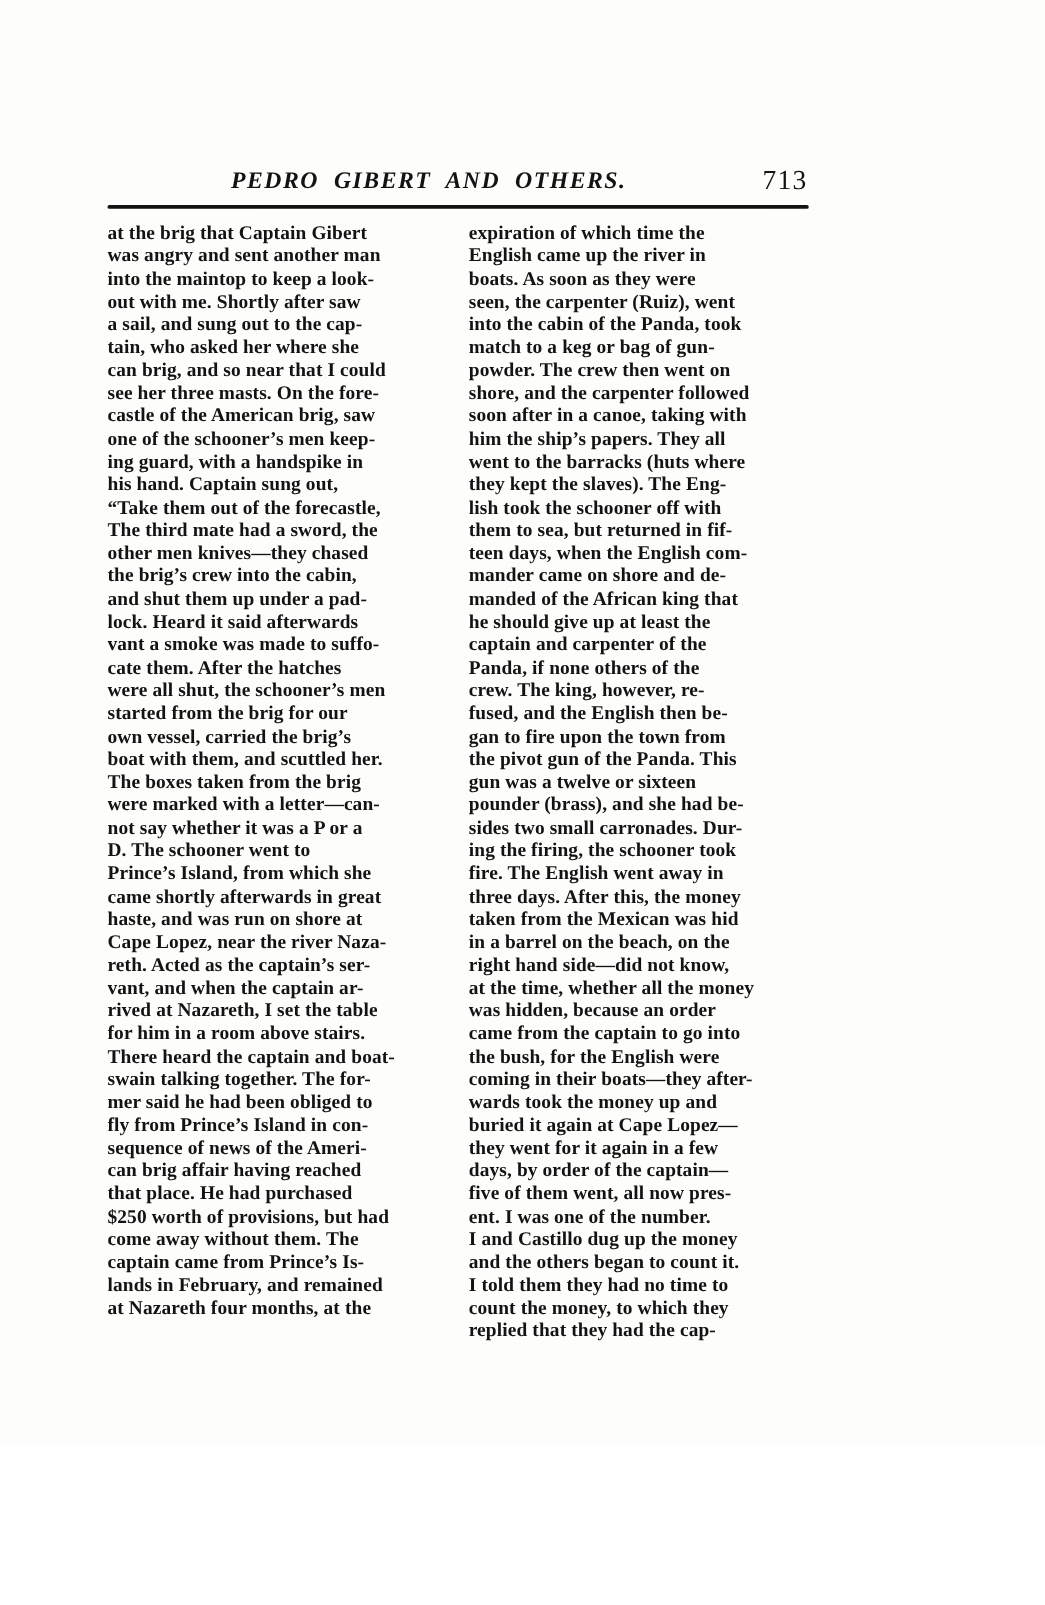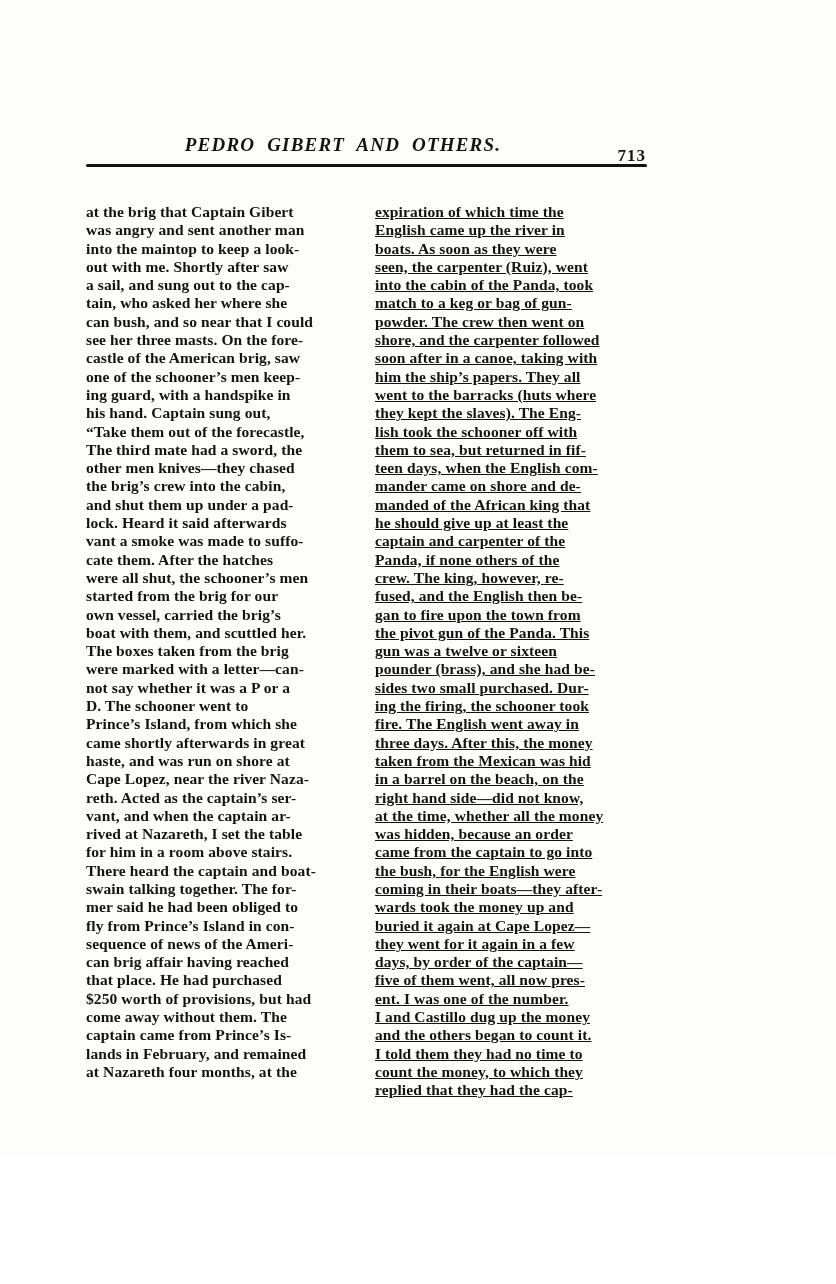--- a/index.html
+++ b/index.html
@@ -28,45 +28,45 @@
     font-style: italic;
     font-weight: 700;
     font-size: 19px;
     line-height: 24px;
     letter-spacing: 1.2px;
     word-spacing: 6px;
     white-space: nowrap;
   }
   .page-number {
     position: absolute;
-    top: 144px;
+    top: 132px;
     left: 556px;
     width: 90px;
     text-align: right;
-    font-weight: 700;
-    font-size: 17px;
+    font-weight: 400;
+    font-size: 22px;
     line-height: 24px;
     letter-spacing: 1px;
   }
   .header-rule {
     position: absolute;
     top: 164px;
     left: 86px;
     width: 561px;
     height: 3px;
     background: var(--ink);
     border-radius: 2px;
   }
   .column {
     position: absolute;
-    top: 203px;
+    top: 178px;
     width: 271px;
   }
   .column.left  { left: 86px; }
-  .column.right { left: 375px; text-decoration: underline; }
+  .column.right { left: 375px; }
   .line {
     height: 18.3px;
     line-height: 18.3px;
     font-size: 15.5px;
     font-weight: 700;
     letter-spacing: 0.1px;
     text-align: justify;
     text-align-last: justify;
     overflow: hidden;
     white-space: nowrap;
@@ -98,21 +98,21 @@
 
   <div class="header-rule"></div>
 
   <div class="column left">
       <div class="line">at the brig that Captain Gibert</div>
       <div class="line">was angry and sent another man</div>
       <div class="line">into the maintop to keep a look-</div>
       <div class="line">out with me. Shortly after saw</div>
       <div class="line">a sail, and sung out to the cap-</div>
       <div class="line">tain, who asked her where she</div>
-      <div class="line">can bush, and so near that I could</div>
+      <div class="line">can brig, and so near that I could</div>
       <div class="line">see her three masts. On the fore-</div>
       <div class="line">castle of the American brig, saw</div>
       <div class="line">one of the schooner’s men keep-</div>
       <div class="line">ing guard, with a handspike in</div>
       <div class="line">his hand. Captain sung out,</div>
       <div class="line">“Take them out of the forecastle,</div>
       <div class="line">The third mate had a sword, the</div>
       <div class="line">other men knives—they chased</div>
       <div class="line">the brig’s crew into the cabin,</div>
       <div class="line">and shut them up under a pad-</div>
@@ -169,21 +169,21 @@
       <div class="line">manded of the African king that</div>
       <div class="line">he should give up at least the</div>
       <div class="line">captain and carpenter of the</div>
       <div class="line">Panda, if none others of the</div>
       <div class="line">crew. The king, however, re-</div>
       <div class="line">fused, and the English then be-</div>
       <div class="line">gan to fire upon the town from</div>
       <div class="line">the pivot gun of the Panda. This</div>
       <div class="line">gun was a twelve or sixteen</div>
       <div class="line">pounder (brass), and she had be-</div>
-      <div class="line">sides two small purchased. Dur-</div>
+      <div class="line">sides two small carronades. Dur-</div>
       <div class="line">ing the firing, the schooner took</div>
       <div class="line">fire. The English went away in</div>
       <div class="line">three days. After this, the money</div>
       <div class="line">taken from the Mexican was hid</div>
       <div class="line">in a barrel on the beach, on the</div>
       <div class="line">right hand side—did not know,</div>
       <div class="line">at the time, whether all the money</div>
       <div class="line">was hidden, because an order</div>
       <div class="line">came from the captain to go into</div>
       <div class="line">the bush, for the English were</div>

